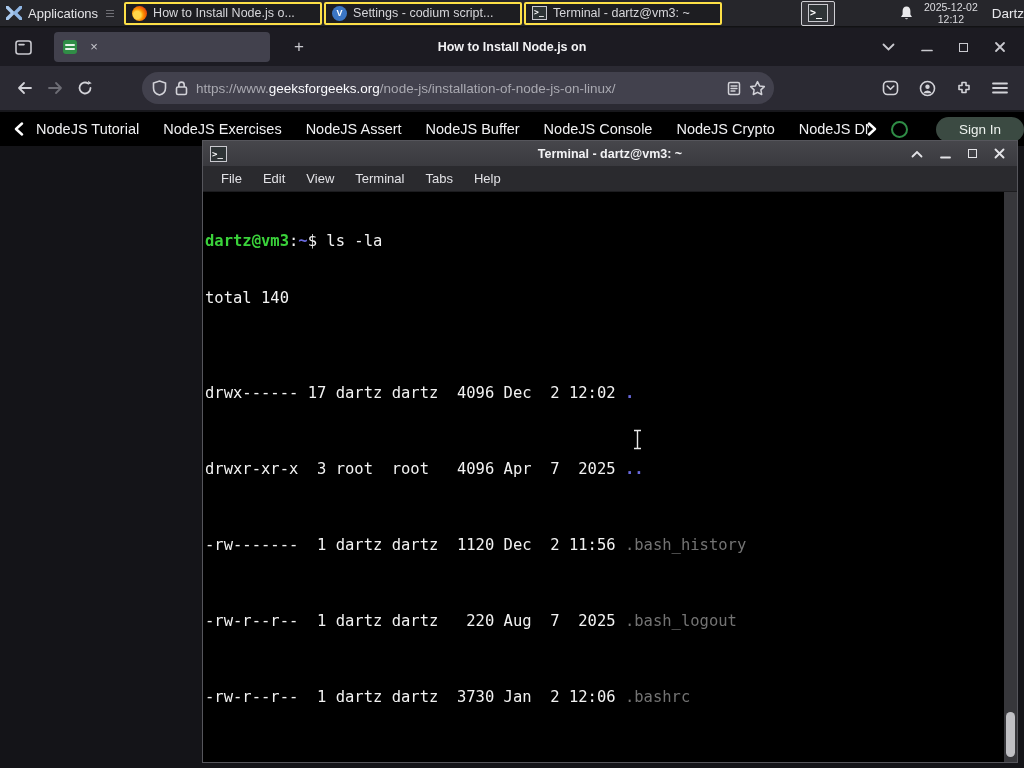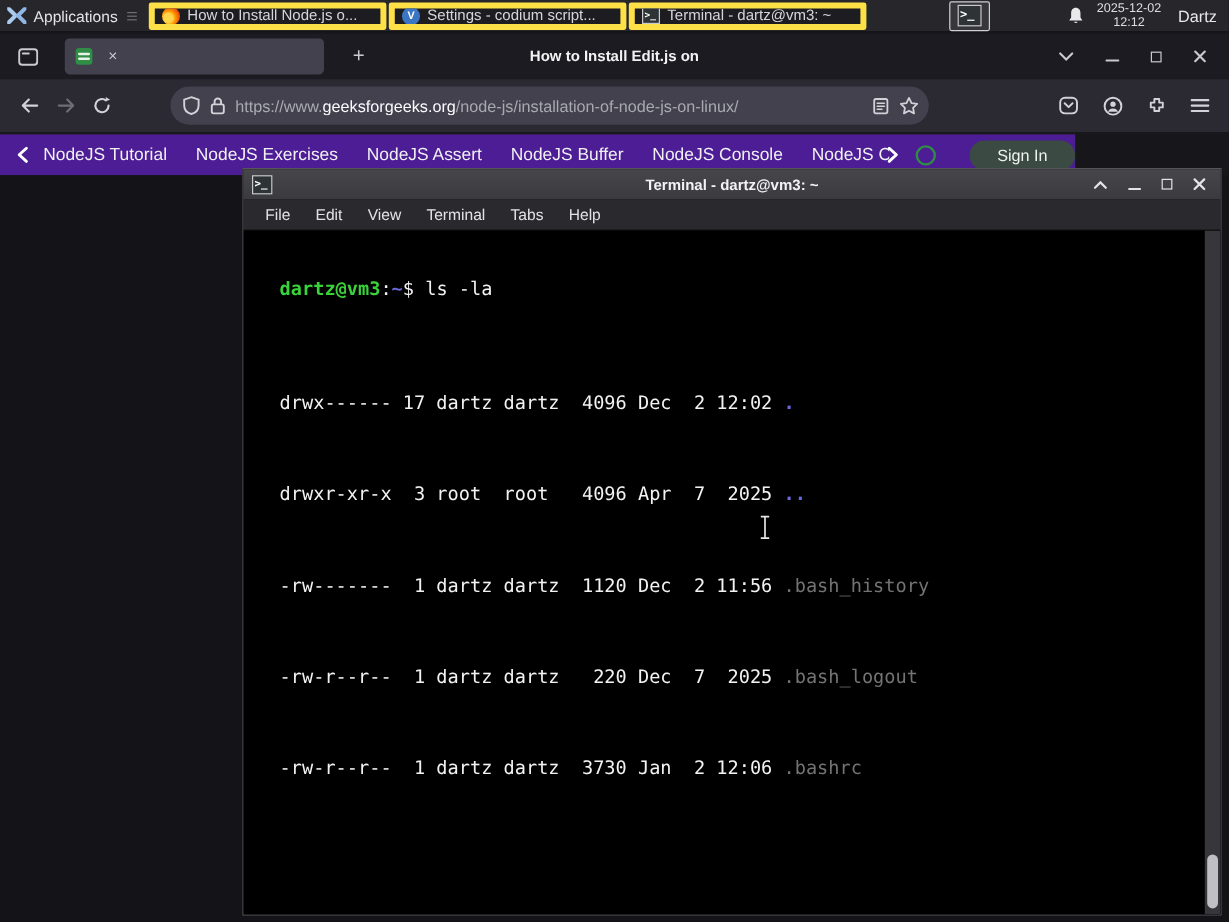--- a/index.html
+++ b/index.html
@@ -7,27 +7,27 @@
               font-family:"Liberation Sans", sans-serif; }
   .screen { position:absolute; inset:0; width:1024px; height:768px; }
 
   
   .panel { position:absolute; left:0; top:0; width:1024px; height:27px;
            background:#26262b; display:flex; align-items:center; border-bottom:1px solid #121214; }
   .apps-btn { height:31px; display:flex; align-items:center; gap:6px; padding:0 10px 0 6px;
               color:#e4e4e7; font-size:13px; }
   .apps-grip { width:8px; display:flex; flex-direction:column; gap:2px; margin-left:2px; }
   .apps-grip i { display:block; height:1px; background:#6f6f75; }
-  .task { width:198px; height:23px; margin-right:2px; background:#1d1d21; border:5px solid #fde047;
+  .task { width:198px; height:23px; margin-right:2px; background:#1d1d21; border:2px solid #fde047;
           border-radius:2px; display:flex; align-items:center; gap:6px; padding:0 6px;
           color:#d6d6da; font-size:12.5px; white-space:nowrap; overflow:hidden; }
   .task span { overflow:hidden; text-overflow:ellipsis; }
   .launcher { margin-left:auto; width:34px; height:25px; border:1px solid #cfcfd4; background:#36363b;
               border-radius:2px; display:flex; align-items:center; justify-content:center; }
-  .tray { display:flex; align-items:center; gap:10px; margin-left:64px; padding-right:10px; }
+  .tray { display:flex; align-items:center; gap:10px; margin-left:64px; }
   .clock { color:#dddde1; font-size:10.5px; line-height:12px; text-align:center; }
   .panel-user { color:#e8e8ec; font-size:13.5px; padding-left:4px; }
 
   
   .ffavicon { width:15px; height:15px; border-radius:50%;
               background:radial-gradient(circle at 35% 60%, #ffd54a 0 28%, #ff9500 45%, #e8450a 75%, #b5173a 100%); flex:none; }
   .codicon  { width:15px; height:15px; border-radius:50%; background:#3b76c4; color:#fff; font-size:9px;
               display:flex; align-items:center; justify-content:center; font-weight:bold; flex:none; }
   .termicon { width:15px; height:14px; background:#2e3436; border:1px solid #c9c9cf; color:#fff;
               font:bold 8px/12px "DejaVu Sans Mono", monospace; text-align:left; padding-left:1px; flex:none; }
@@ -52,21 +52,21 @@
   .navbtn { width:30px; height:30px; display:flex; align-items:center; justify-content:center; color:#d2d2d8; border-radius:4px; }
   .navbtn.dis { color:#6d6d75; }
   .navbtn:first-child { margin-left:10px; }
   .urlbar { width:632px; height:32px; margin-left:42px; background:#42414d; border-radius:16px;
             display:flex; align-items:center; gap:8px; padding:0 8px 0 10px; }
   .url-text { flex:1; font-size:13.5px; color:#a9a9b1; white-space:nowrap; overflow:hidden; }
   .url-text b { color:#fbfbfe; font-weight:normal; }
   .tool-right { margin-left:auto; display:flex; align-items:center; gap:20px; padding-right:16px; color:#d2d2d8; }
 
   
-  .sitenav { position:absolute; left:0; top:112px; width:896px; height:34px; background:#4c1d95;
+  .sitenav { position:absolute; left:0; top:112px; width:1024px; height:34px; background:#000000;
              display:flex; align-items:center; color:#f0f0f2; overflow:hidden; }
   .sn-links { display:flex; align-items:center; gap:24px; margin-left:12px; width:833px; overflow:hidden;
               font-size:14.5px; white-space:nowrap; }
   .sn-links a { color:#f0f0f2; text-decoration:none; }
   .sn-chev { color:#fff; flex:none; }
   .searchring { width:17px; height:17px; border:2.5px solid #2f8d46; border-radius:50%; margin-left:14px; flex:none; }
   .signin { margin-left:28px; width:88px; height:25px; border-radius:13px; background:#3b4a42; color:#eef3ef;
             font-size:13.5px; display:flex; align-items:center; justify-content:center; flex:none; }
 
   .page { position:absolute; left:0; top:146px; width:1024px; height:622px; background:#141418; }
@@ -76,21 +76,21 @@
               border:1px solid #56565c; background:#000; }
   .t-titlebar { height:25px; background:linear-gradient(#46464b,#3a3a3f); display:flex; align-items:center; position:relative; }
   .t-titlebar .termicon { margin-left:7px; width:17px; height:16px; font-size:9px; line-height:14px; }
   .t-title { position:absolute; left:0; right:0; text-align:center; color:#f2f2f4; font-weight:bold; font-size:12.5px; }
   .t-controls { margin-left:auto; display:flex; align-items:center; gap:17px; padding-right:12px; color:#e4e4e8; z-index:1; }
   .t-menubar { height:26px; background:#2a2a2e; border-bottom:1px solid #1c1c1f; display:flex; align-items:center;
                gap:21px; padding-left:18px; color:#e2e2e6; font-size:13px; }
   .t-content { position:relative; height:570px; background:#000; overflow:hidden;
                font-family:"DejaVu Sans Mono", monospace; font-size:15.5px; line-height:19px;
                color:#f2f2f2; padding:2px 0 0 2px; white-space:pre; }
-  .t-line { height:19px;margin-left:28px; }
+  .t-line { height:19px; }
   .c-green { color:#3ad23a; font-weight:bold; }
   .c-blue  { color:#6a6ade; font-weight:bold; }
   .dir     { color:#6a6ade; font-weight:bold; }
   .file    { color:#737373; }
   .t-scroll { position:absolute; right:0; top:0; width:13px; height:570px; background:#37373b; }
   .t-thumb  { position:absolute; right:2px; top:520px; width:9px; height:45px; background:#c0c0c4; border-radius:5px; }
 
   
   .maxbox { width:9px; height:9px; border:1.5px solid currentColor; display:inline-block; }
   svg.ic { display:block; }
@@ -149,21 +149,21 @@
 
   <div class="tabbar">
     <div class="ffview">
       <svg class="ic" width="17" height="15" viewBox="0 0 17 15">
         <rect x="1" y="1" width="15" height="13" rx="2.5" fill="none" stroke="#c9c9cf" stroke-width="1.6"></rect>
         <path d="M4 4.6 h5" stroke="#c9c9cf" stroke-width="1.6" stroke-linecap="round"></path>
       </svg>
     </div>
     <div class="tab">
       <span class="gfgicon"></span>
-      <span class="t-title">How to Install Edit.js on</span>
+      <span class="t-title">How to Install Node.js on</span>
       <span class="tab-close">×</span>
     </div>
     <div class="newtab">+</div>
     <div class="tab-right">
       <svg class="ic" width="13" height="8" viewBox="0 0 13 8">
         <path d="M1.5 1.5 L6.5 6.5 L11.5 1.5" stroke="#c9c9cf" stroke-width="1.8" fill="none" stroke-linecap="round"></path>
       </svg>
       <svg class="ic" width="12" height="12" viewBox="0 0 12 12">
         <path d="M1 9.5 h10" stroke="#c9c9cf" stroke-width="1.7" stroke-linecap="round"></path>
       </svg>
@@ -269,28 +269,29 @@
     <div class="t-menubar">
       <span>File</span>
       <span>Edit</span>
       <span>View</span>
       <span>Terminal</span>
       <span>Tabs</span>
       <span>Help</span>
     </div>
     <div class="t-content">
       <div class="t-line"><span class="c-green">dartz@vm3</span><span>:</span><span class="c-blue">~</span><span>$ ls -la</span></div>
+      <div class="t-line">total 140</div>
       <div id="rows">
   <div class="t-line"><span class="pre">drwx------ 17 dartz dartz  4096 Dec  2 12:02 </span><span class="fname dir">.</span></div>
 
   <div class="t-line"><span class="pre">drwxr-xr-x  3 root  root   4096 Apr  7  2025 </span><span class="fname dir">..</span></div>
 
   <div class="t-line"><span class="pre">-rw-------  1 dartz dartz  1120 Dec  2 11:56 </span><span class="fname file">.bash_history</span></div>
 
-  <div class="t-line"><span class="pre">-rw-r--r--  1 dartz dartz   220 Dec  7  2025 </span><span class="fname file">.bash_logout</span></div>
+  <div class="t-line"><span class="pre">-rw-r--r--  1 dartz dartz   220 Aug  7  2025 </span><span class="fname file">.bash_logout</span></div>
 
   <div class="t-line"><span class="pre">-rw-r--r--  1 dartz dartz  3730 Jan  2 12:06 </span><span class="fname file">.bashrc</span></div>
 
   
 
   
 
   
 
   

